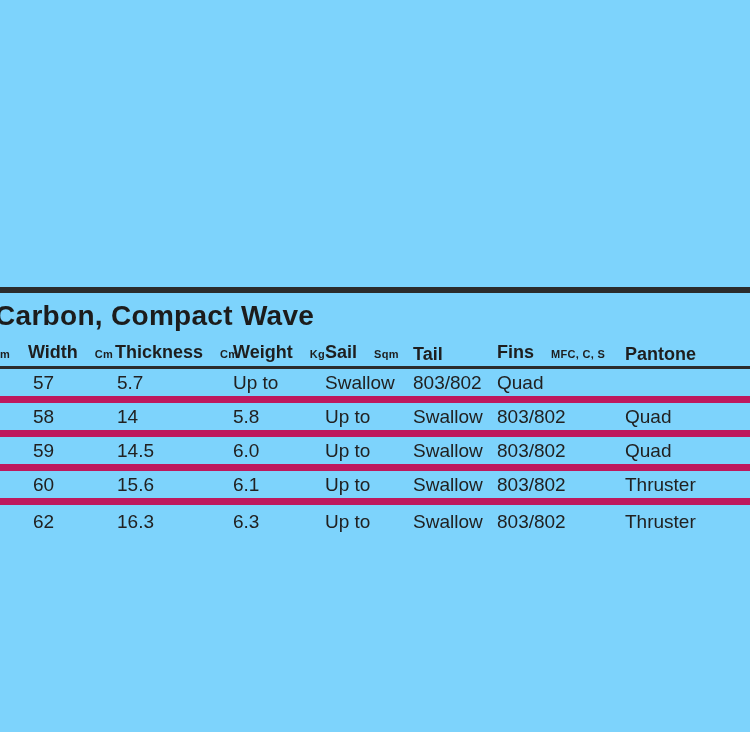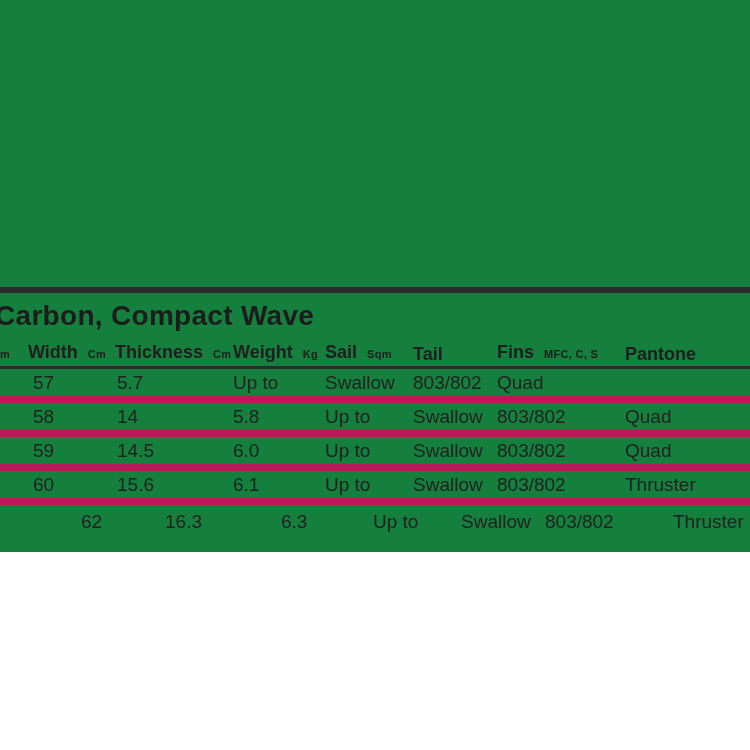--- a/index.html
+++ b/index.html
@@ -2,22 +2,22 @@
 <html><head>
 <meta charset="utf-8">
 <style>
   * { margin: 0; padding: 0; box-sizing: border-box; }
   html, body { background: #ffffff; }
   body { font-family: "Liberation Sans", sans-serif; }
 
   .page {
     position: relative;
     width: 750px;
-    height: 552px;
-    background: #15803d;
+    height: 732px;
+    background: #7dd3fc;
     overflow: hidden;
     color: #1e1e1e;
   }
 
   .divider-bar {
     position: absolute;
     top: 287px;
     left: 0;
     width: 750px;
     height: 6px;
@@ -60,35 +60,35 @@
     line-height: 24px;
     font-weight: 700;
     white-space: nowrap;
     overflow: visible;
   }
 
   .header-cell .unit {
     font-size: 11px;
     font-weight: 700;
     letter-spacing: 0.3px;
-    margin-left: 10px;
+    margin-left: 17px;
   }
 
   .header-cell.fragment .unit { margin-left: 0; }
 
   .data-row {
     height: 34px;
     align-items: center;
     border-bottom: 7px solid #be185d;
     font-size: 19px;
     font-weight: 400;
     color: #212121;
   }
 
-  .data-row:last-child { border-bottom: none; padding-left: 48px; }
+  .data-row:last-child { border-bottom: none; }
 
   .data-row > div { white-space: nowrap; }
   .data-row > div:nth-child(2) { padding-left: 5px; }
   .data-row > div:nth-child(3) { padding-left: 2px; }
 </style>
 </head>
 <body>
 
 <div class="page">
 

